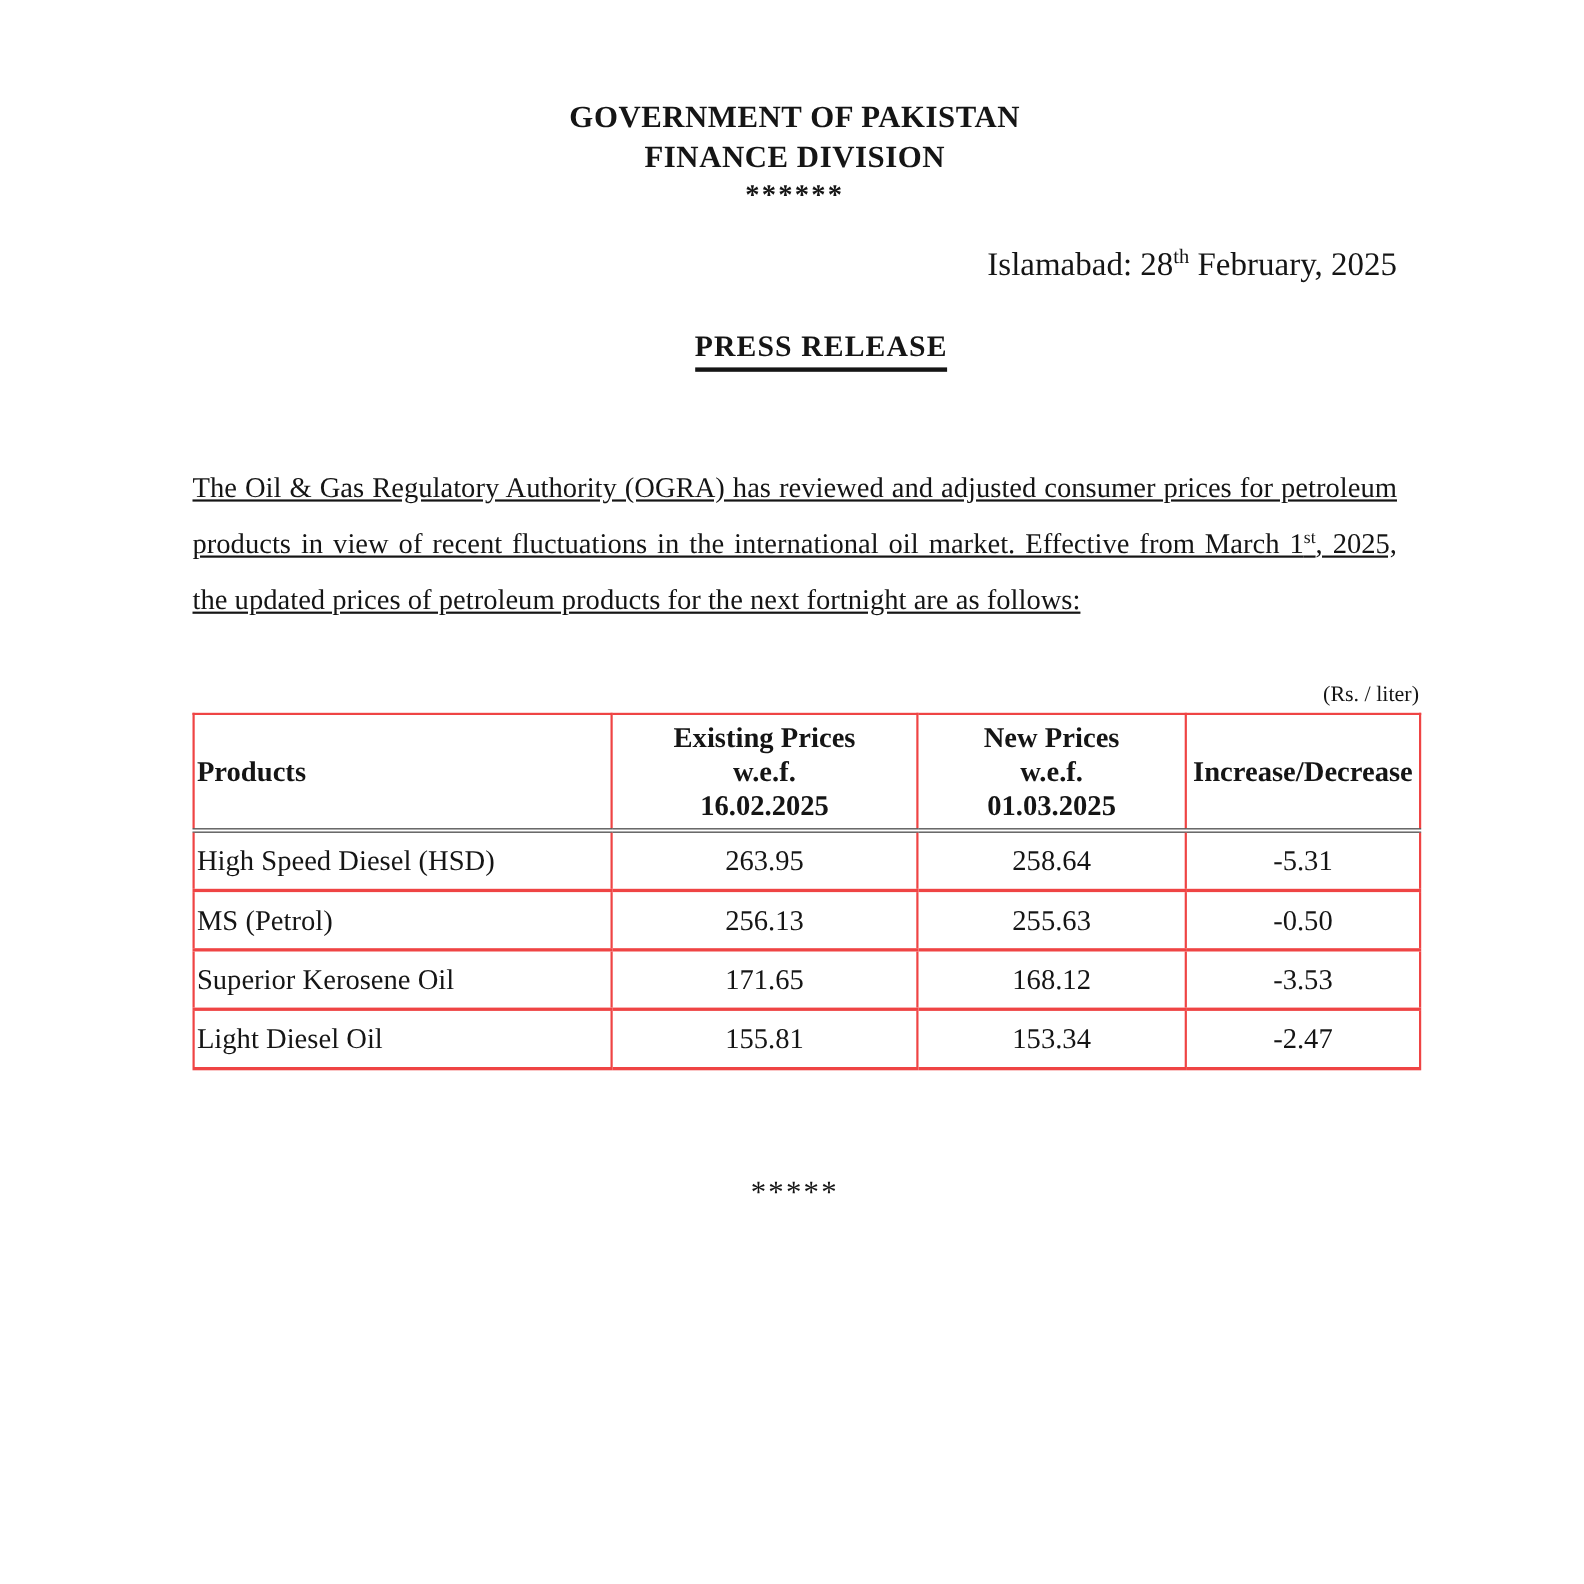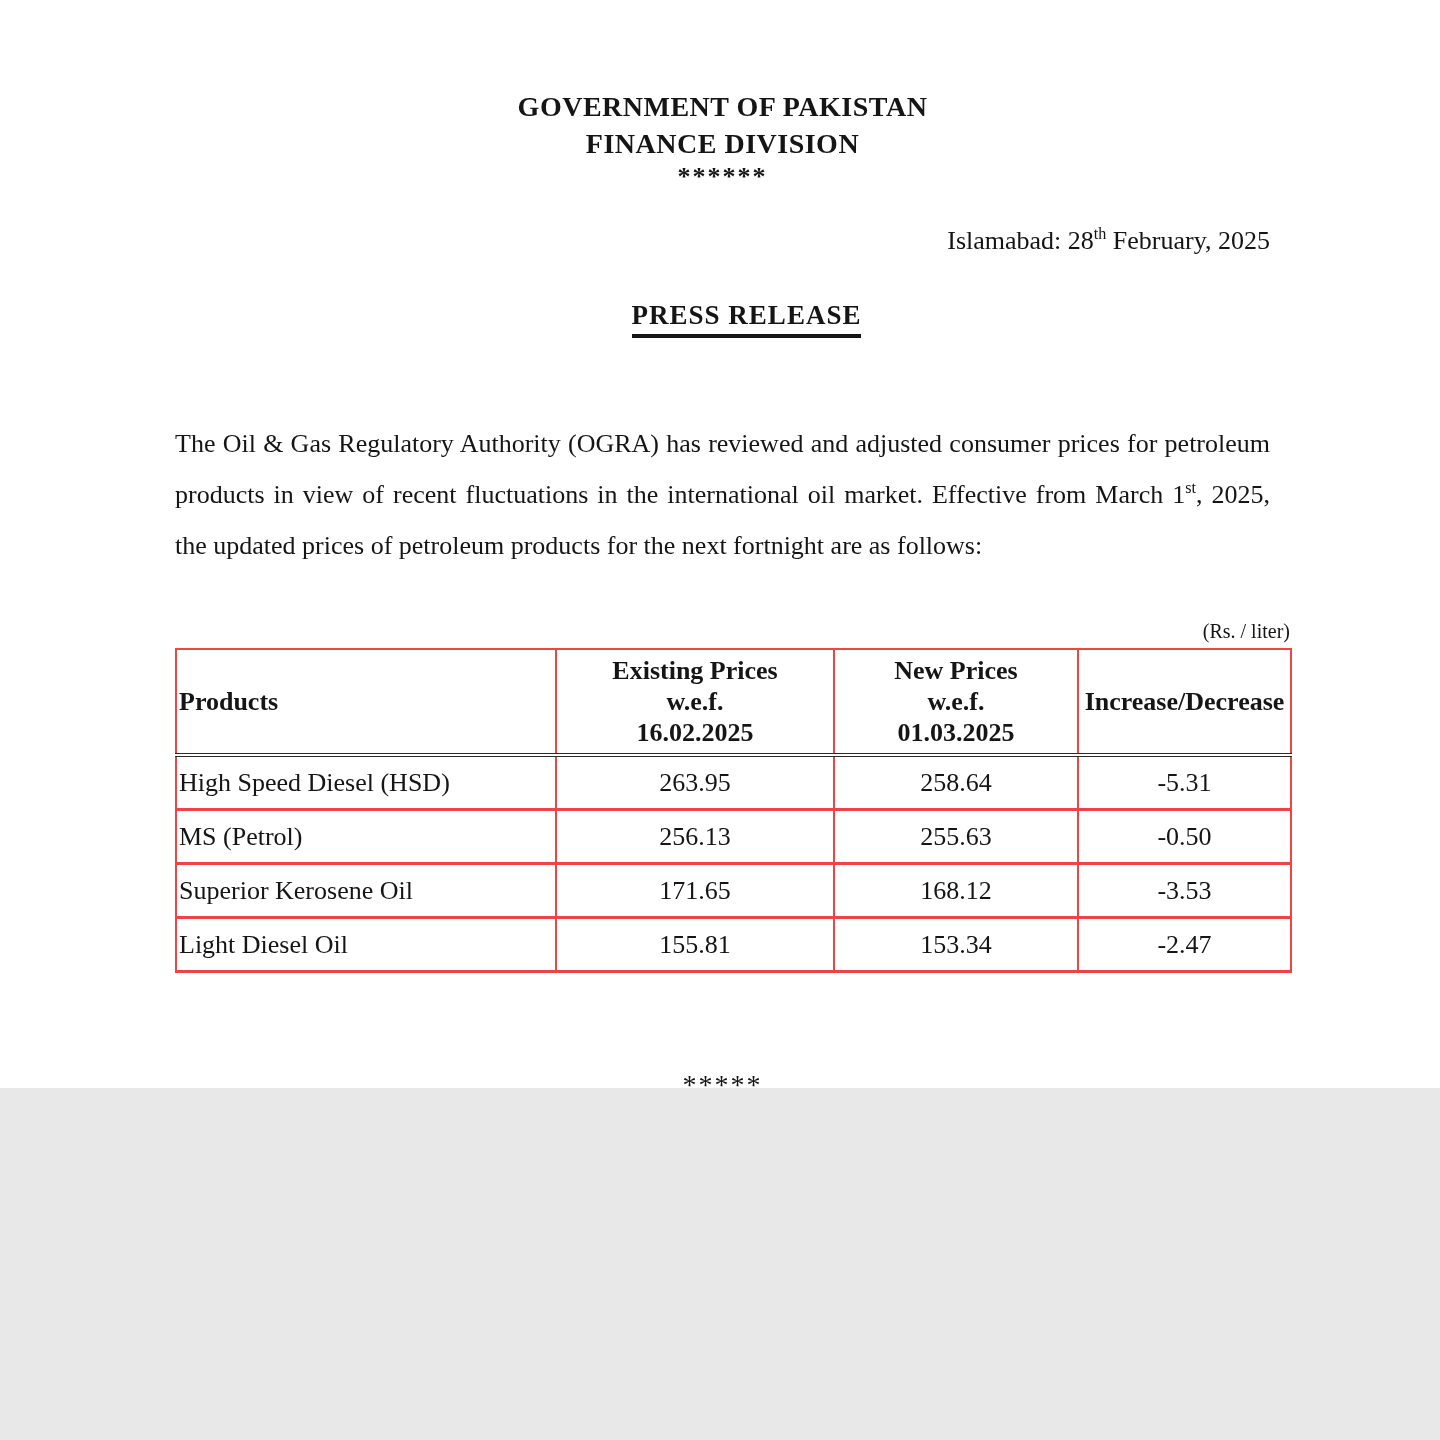--- a/index.html
+++ b/index.html
@@ -1,19 +1,19 @@
 <!DOCTYPE html>
 <html><head>
 <meta charset="utf-8">
 <style>
   html, body { margin: 0; padding: 0; background: #e8e8e8; }
   .page {
     position: relative;
     width: 1440px;
-    height: 1088px;
+    height: 1440px;
     margin: 0 auto;
     background: #ffffff;
     font-family: "Liberation Serif", serif;
     color: #151515;
     overflow: hidden;
   }
   .content {
     padding-top: 88px;
     margin-left: 175px;
     width: 1095px;
@@ -27,21 +27,21 @@
   }
   .stars-line {
     font-weight: bold;
     font-size: 26px;
     line-height: 30px;
     letter-spacing: 2px;
   }
   .dateline {
     margin-top: 32px;
     text-align: right;
-    font-size: 26px;
+    font-size: 30px;
     line-height: 34px;
   }
   sup {
     font-size: 0.62em;
     vertical-align: super;
     line-height: 0;
   }
   .title-wrap {
     margin-top: 42px;
     text-align: center;
@@ -53,20 +53,21 @@
     letter-spacing: 1px;
     border-bottom: 4px solid #151515;
     padding-bottom: 3px;
     margin-left: 48px;
   }
   .body-paragraph {
     margin: 80px 0 0 0;
     font-size: 26px;
     line-height: 51px;
     text-align: justify;
+    text-decoration: underline;
   }
   .unit-label {
     margin-top: 44px;
     text-align: right;
     font-size: 20px;
     line-height: 32px;
     padding-right: -20px;
   }
   .unit-row { width: 1115px; text-align: right; }
   table.price-table {

